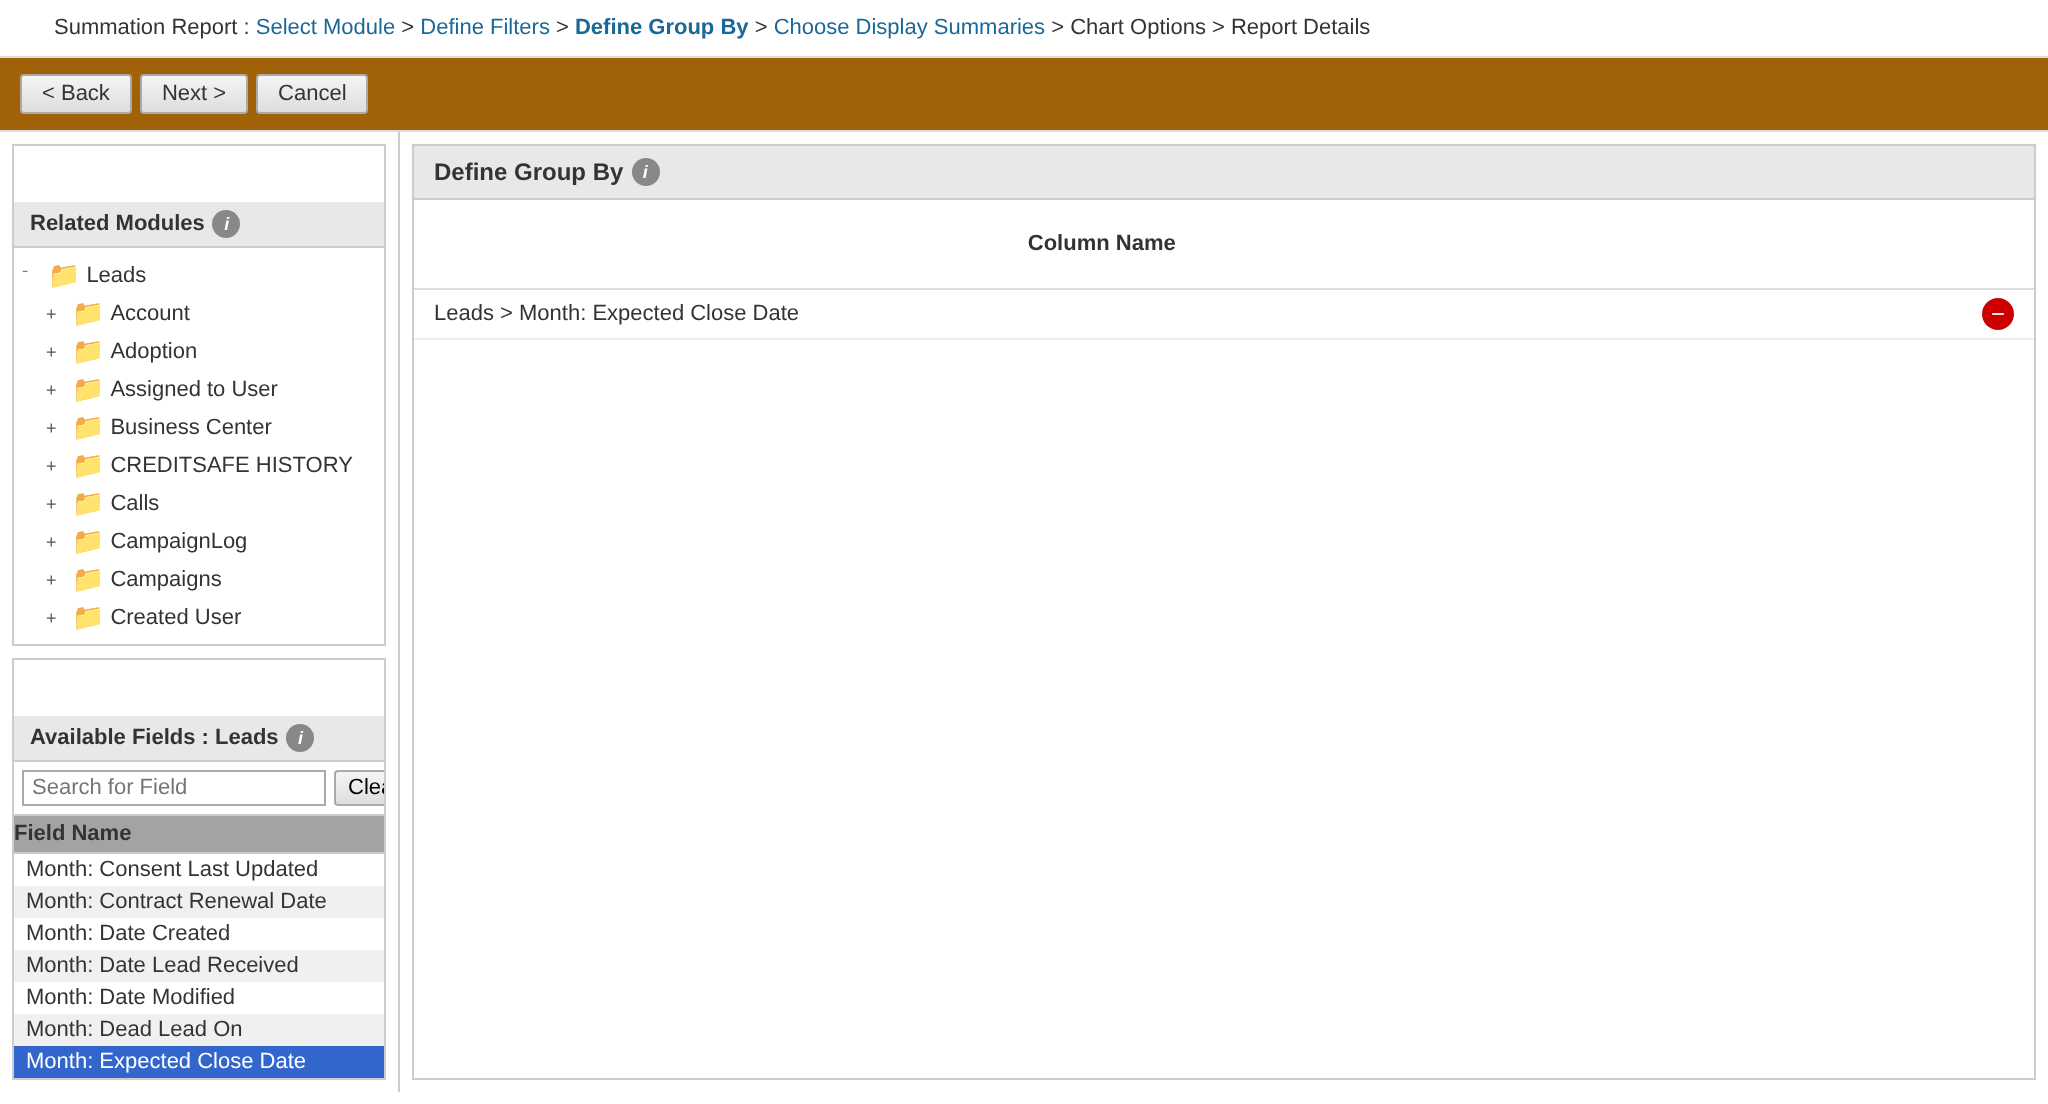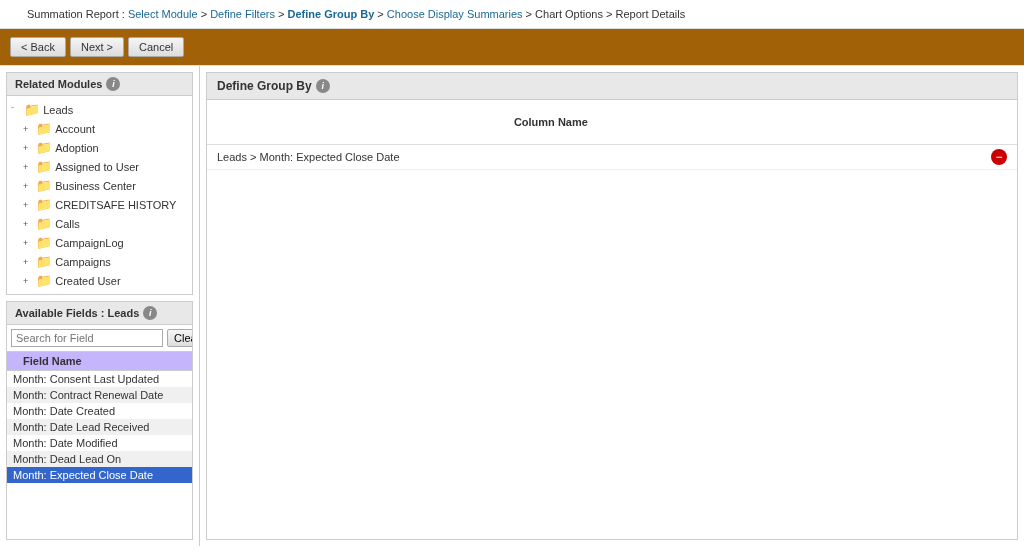--- a/index.html
+++ b/index.html
@@ -62,20 +62,21 @@
 
     .panel-header {
       background: #e8e8e8;
       padding: 4px 8px;
       font-weight: bold;
       font-size: 11px;
       border-bottom: 1px solid #ccc;
       display: flex;
       align-items: center;
       gap: 4px;
+      margin-top: 28px;
     }
 
     .info-icon {
       display: inline-flex;
       align-items: center;
       justify-content: center;
       width: 14px;
       height: 14px;
       border-radius: 50%;
       background: #888;
@@ -147,22 +148,22 @@
     .search-bar button {
       padding: 2px 6px;
       font-size: 11px;
       border: 1px solid #aaa;
       background: linear-gradient(to bottom, #f5f5f5, #ddd);
       cursor: pointer;
       border-radius: 2px;
     }
 
     .field-list-header {
-      background: #c4b5fd;
-      padding: 3px 16px;
+      background: #a3a3a3;
+      padding: 3px 0;
       font-weight: bold;
       font-size: 11px;
       border-bottom: 1px solid #ccc;
     }
 
     .field-list {
       overflow-y: auto;
       flex: 1;
     }
 

